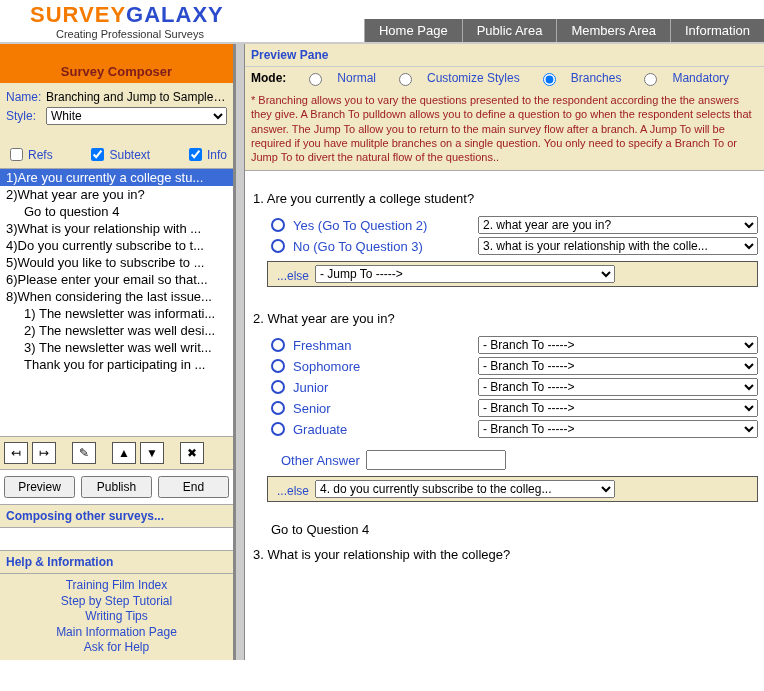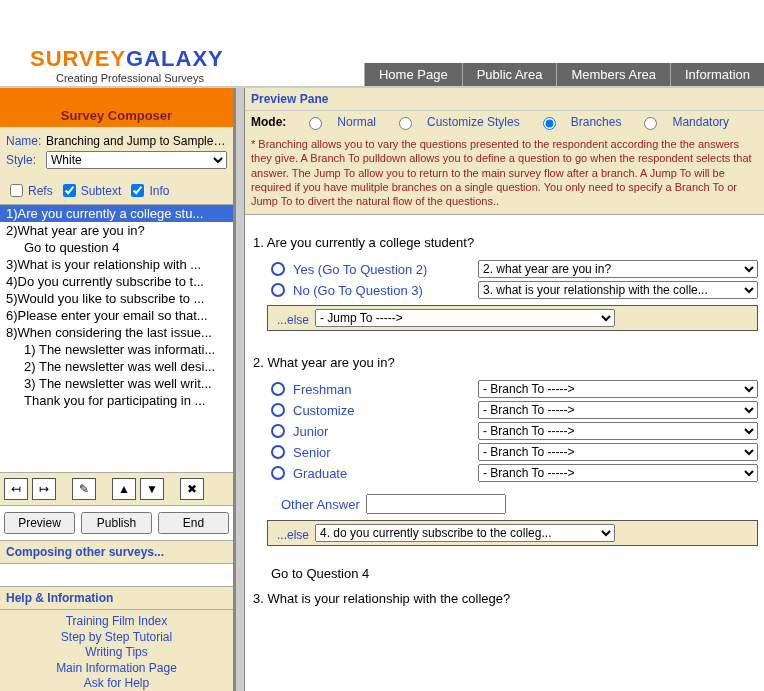--- a/index.html
+++ b/index.html
@@ -8,21 +8,20 @@
     font-family: Arial, sans-serif;
     font-size: 12px;
     background: #fff;
     width: 764px;
   }
   .top-header {
     display: flex;
     align-items: flex-end;
     background: #fff;
     border-bottom: 2px solid #ccc;
-    margin-top: 44px;
   }
   .logo-area {
     padding: 2px 8px 2px 30px;
     color: #000;
   }
   .logo-area .logo {
     font-size: 22px;
     font-weight: bold;
     letter-spacing: 1px;
   }
@@ -86,22 +85,22 @@
     text-overflow: ellipsis;
     flex: 1;
   }
   .field-row select {
     flex: 1;
     font-size: 12px;
   }
   .checkbox-row {
     display: flex;
     gap: 6px;
-    justify-content: flex-start;
-    margin-top: 12px;
+    justify-content: space-between;
+    margin-top: 20px;
     color: #2a4bcc;
     font-size: 12px;
   }
   .checkbox-row label { display: flex; align-items: center; gap: 2px; }
   .question-list {
     background: #fff;
     font-size: 13px;
     overflow: hidden;
     height: 268px;
     border-bottom: 1px solid #aaa;
@@ -412,21 +411,21 @@
       </div>
 
       <div class="pv-question" style="margin-top:24px">2. What year are you in?</div>
       <div class="pv-option-row">
         <div class="radio"></div>
         <span class="olbl">Freshman</span>
         <select><option>- Branch To -----&gt;</option></select>
       </div>
       <div class="pv-option-row">
         <div class="radio"></div>
-        <span class="olbl">Customize</span>
+        <span class="olbl">Sophomore</span>
         <select><option>- Branch To -----&gt;</option></select>
       </div>
       <div class="pv-option-row">
         <div class="radio"></div>
         <span class="olbl">Junior</span>
         <select><option>- Branch To -----&gt;</option></select>
       </div>
       <div class="pv-option-row">
         <div class="radio"></div>
         <span class="olbl">Senior</span>

